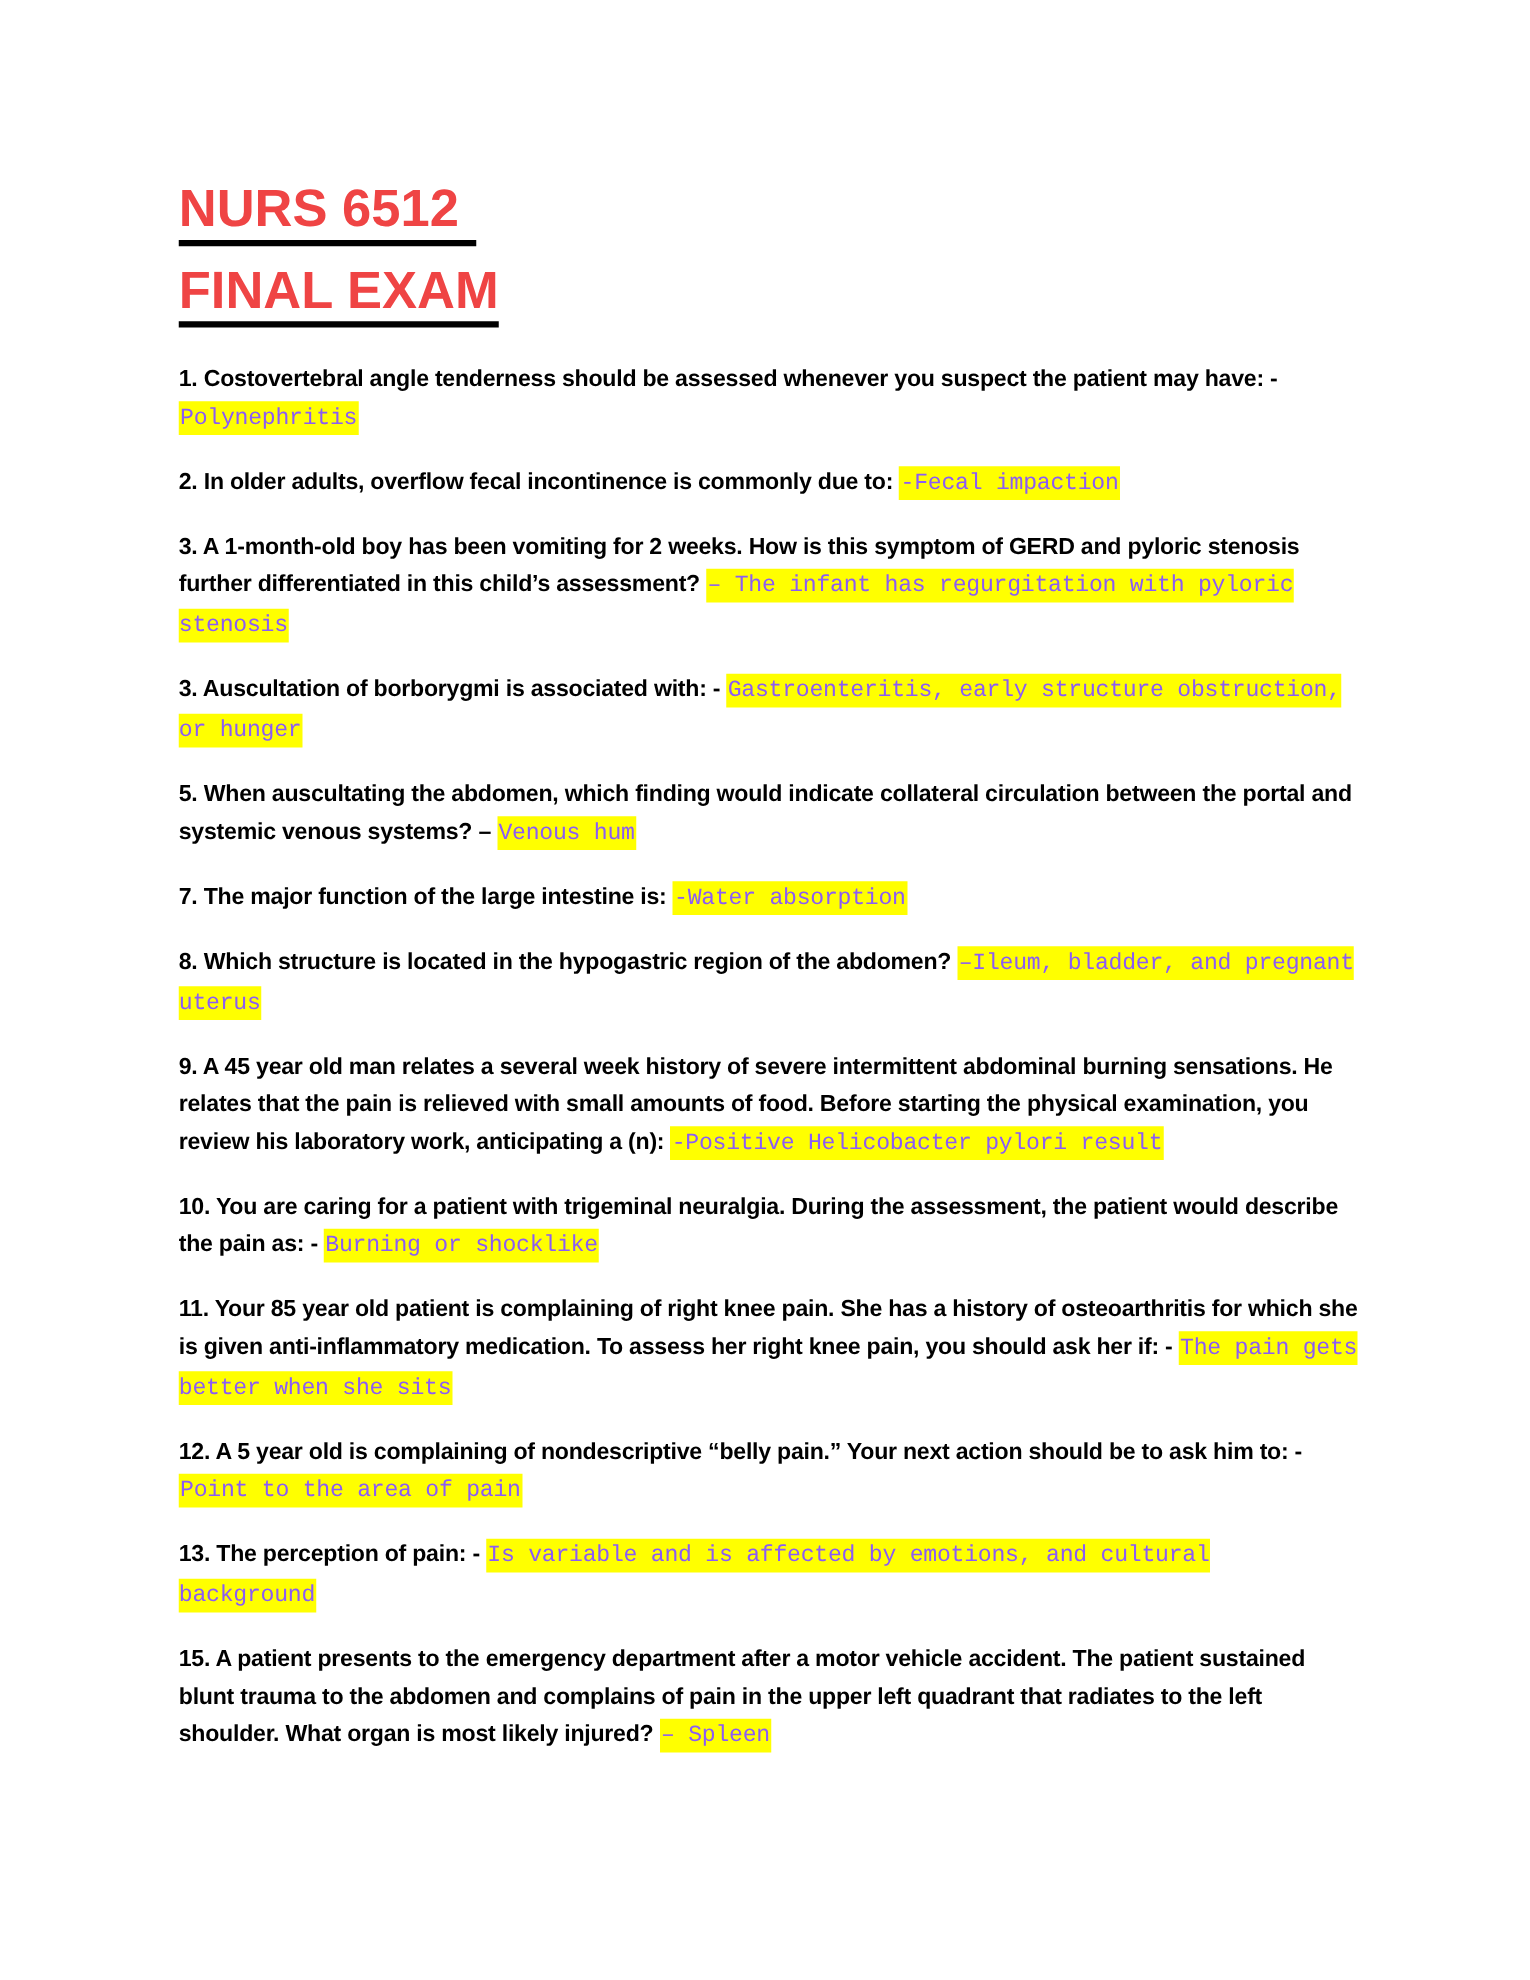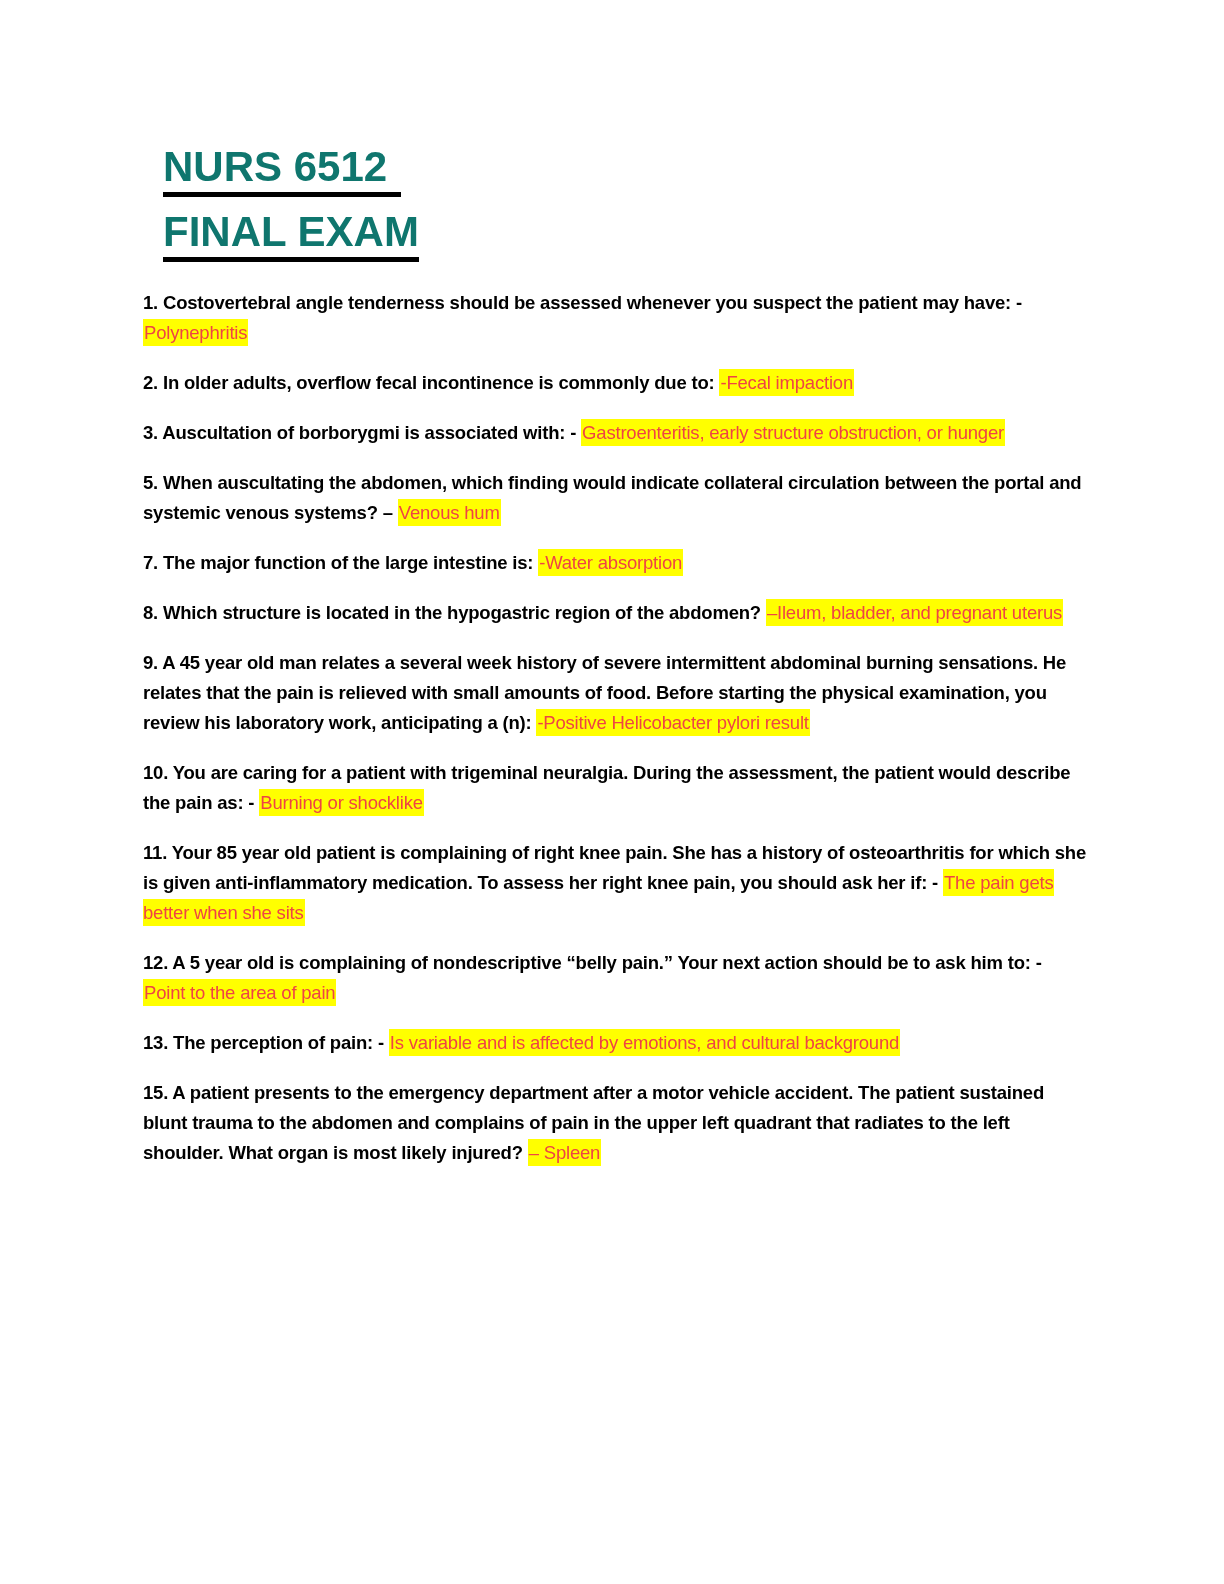--- a/index.html
+++ b/index.html
@@ -23,64 +23,65 @@
   }
   .doc-title {
     margin: 0 0 26px 0;
     padding: 0;
   }
   .title-line {
     display: inline-block;
     font-family: "Liberation Sans", sans-serif;
     font-size: 42px;
     font-weight: 700;
-    color: #0f766e;
+    color: #ef4444;
     line-height: 1.02;
     border-bottom: 5px solid #000000;
     padding-bottom: 3px;
-    margin-left: 20px;
   }
   .title-line.first {
     padding-right: 14px;
     margin-bottom: 14px;
   }
   .question {
     margin: 0 0 20px 0;
     font-size: 18.5px;
     line-height: 30px;
     letter-spacing: -0.2px;
     color: #000000;
     font-weight: 700;
   }
   .q-text {
     font-weight: 700;
     color: #000000;
   }
   mark.answer {
     font-weight: 400;
-    color: #ef4444;
+    color: #8b5cf6;
     background: #FFFF00;
     padding: 3px 1px;
+    font-family: Liberation Mono, monospace;
   }
 </style>
 </head>
 <body>
 
 <div class="page">
   <div class="content">
 
     <h1 class="doc-title">
       <span class="title-line first">NURS 6512</span><br>
       <span class="title-line">FINAL EXAM</span>
     </h1>
 
     <p class="question"><span class="q-text">1. Costovertebral angle tenderness should be assessed whenever you suspect the patient may have: - </span><mark class="answer">Polynephritis</mark></p>
 
     <p class="question"><span class="q-text">2. In older adults, overflow fecal incontinence is commonly due to: </span><mark class="answer">-Fecal impaction</mark></p>
 
+    <p class="question"><span class="q-text">3. A 1-month-old boy has been vomiting for 2 weeks. How is this symptom of GERD and pyloric stenosis further differentiated in this child’s assessment? </span><mark class="answer">– The infant has regurgitation with pyloric stenosis</mark></p>
 
     <p class="question"><span class="q-text">3. Auscultation of borborygmi is associated with: - </span><mark class="answer">Gastroenteritis, early structure obstruction, or hunger</mark></p>
 
     <p class="question"><span class="q-text">5. When auscultating the abdomen, which finding would indicate collateral circulation between the portal and systemic venous systems? – </span><mark class="answer">Venous hum</mark></p>
 
 
     <p class="question"><span class="q-text">7. The major function of the large intestine is: </span><mark class="answer">-Water absorption</mark></p>
 
     <p class="question"><span class="q-text">8. Which structure is located in the hypogastric region of the abdomen? </span><mark class="answer">–Ileum, bladder, and pregnant uterus</mark></p>
 

